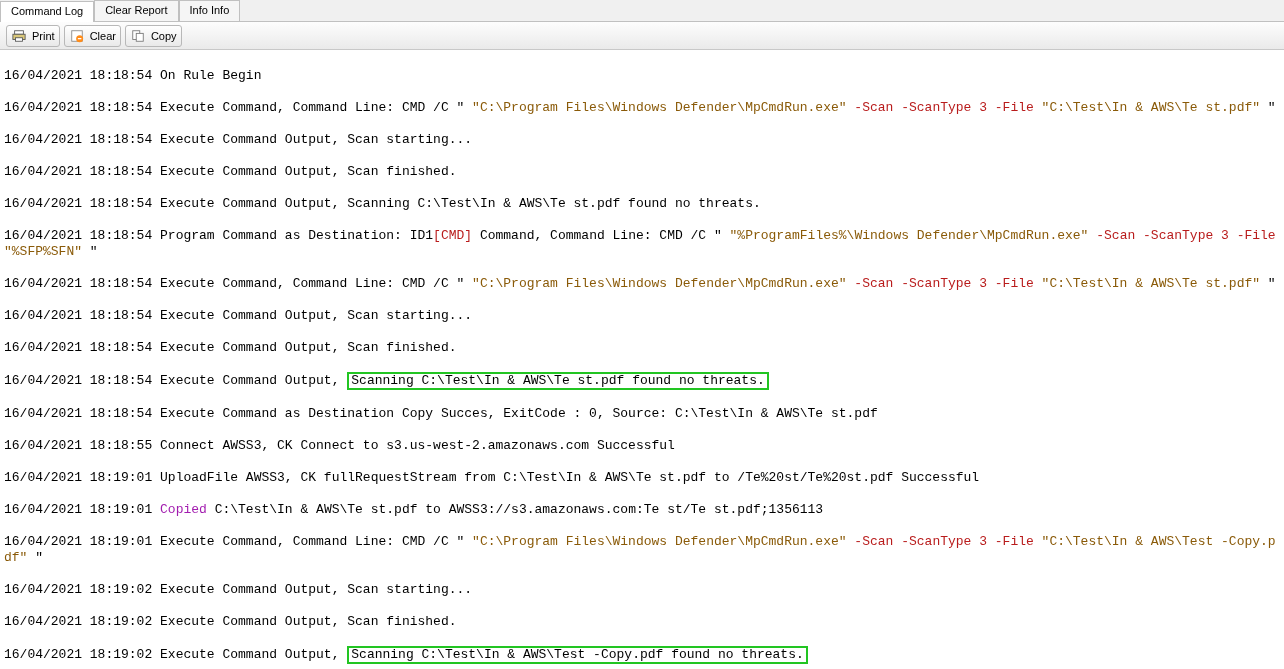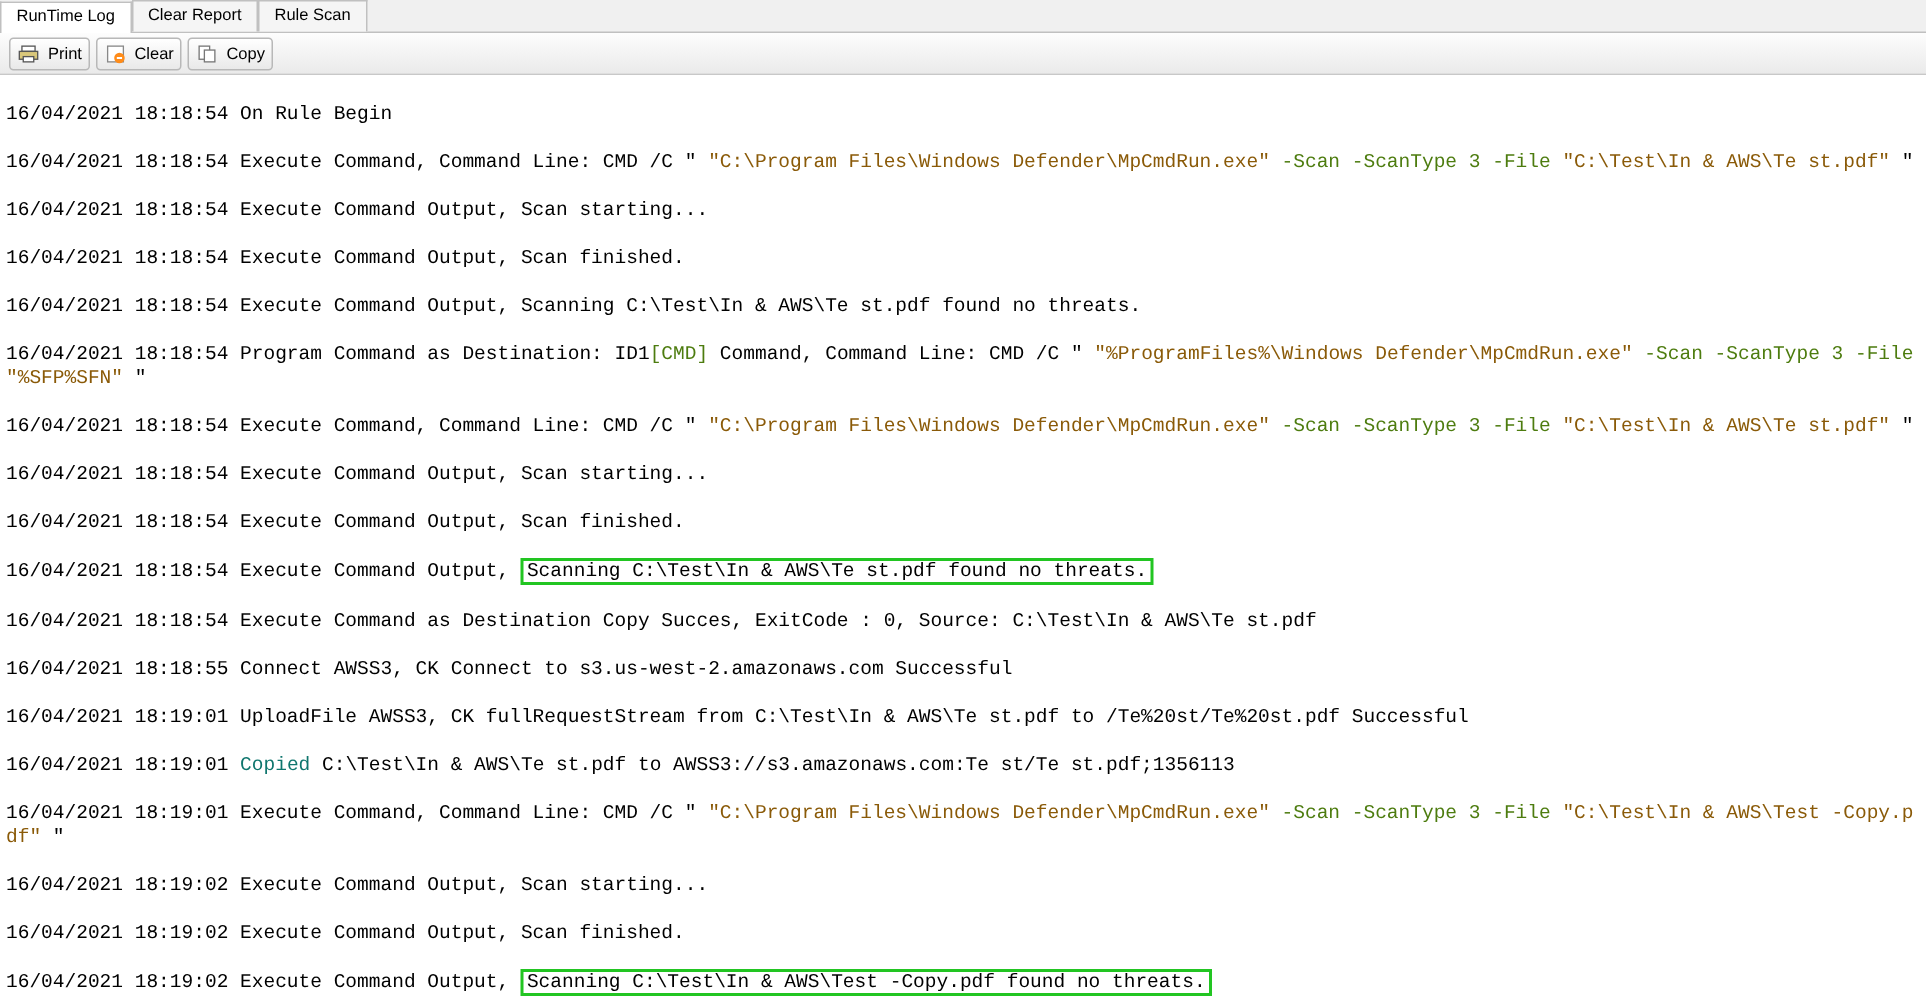--- a/index.html
+++ b/index.html
@@ -58,39 +58,39 @@
     height: calc(669px - 22px - 28px);
     overflow-y: scroll;
     font-family: "Courier New", monospace;
     font-size: 13px;
     line-height: 16px;
     padding: 2px 4px;
     white-space: pre;
     color: #000000;
   }
   .line { white-space: pre-wrap; word-break: break-all; }
-  .t-blue  { color:#4d7c0f; }
+  .t-blue  { color:#b91c1c; }
   .t-olive { color:#8a5a08; }
-  .t-green { color:#0f766e; }
+  .t-green { color:#a21caf; }
   .hl-box {
     border: 2px solid #22c522;
     padding: 0 2px;
     display: inline-block;
     line-height: 14px;
   }
   ::-webkit-scrollbar { width: 16px; background:#f0f0f0; }
   ::-webkit-scrollbar-thumb { background:#c8c8c8; border:1px solid #a0a0a0; }
 </style>
 </head>
 <body>
 
 <div class="tabbar">
-  <div class="tab active"><span>RunTime Log</span></div>
+  <div class="tab active"><span>Command Log</span></div>
   <div class="tab"><span>Clear Report</span></div>
-  <div class="tab"><span>Rule Scan</span></div>
+  <div class="tab"><span>Info Info</span></div>
 </div>
 
 <div class="toolbar">
   <button class="tbtn">
     <span class="icon">
       <svg width="14" height="14" viewBox="0 0 16 16">
           <rect x="3" y="2" width="10" height="4" fill="#fff" stroke="#555"></rect>
           <rect x="1" y="6" width="14" height="6" fill="#d9c77a" stroke="#555"></rect>
           <rect x="4" y="10" width="8" height="4" fill="#fff" stroke="#555"></rect>
         </svg>

